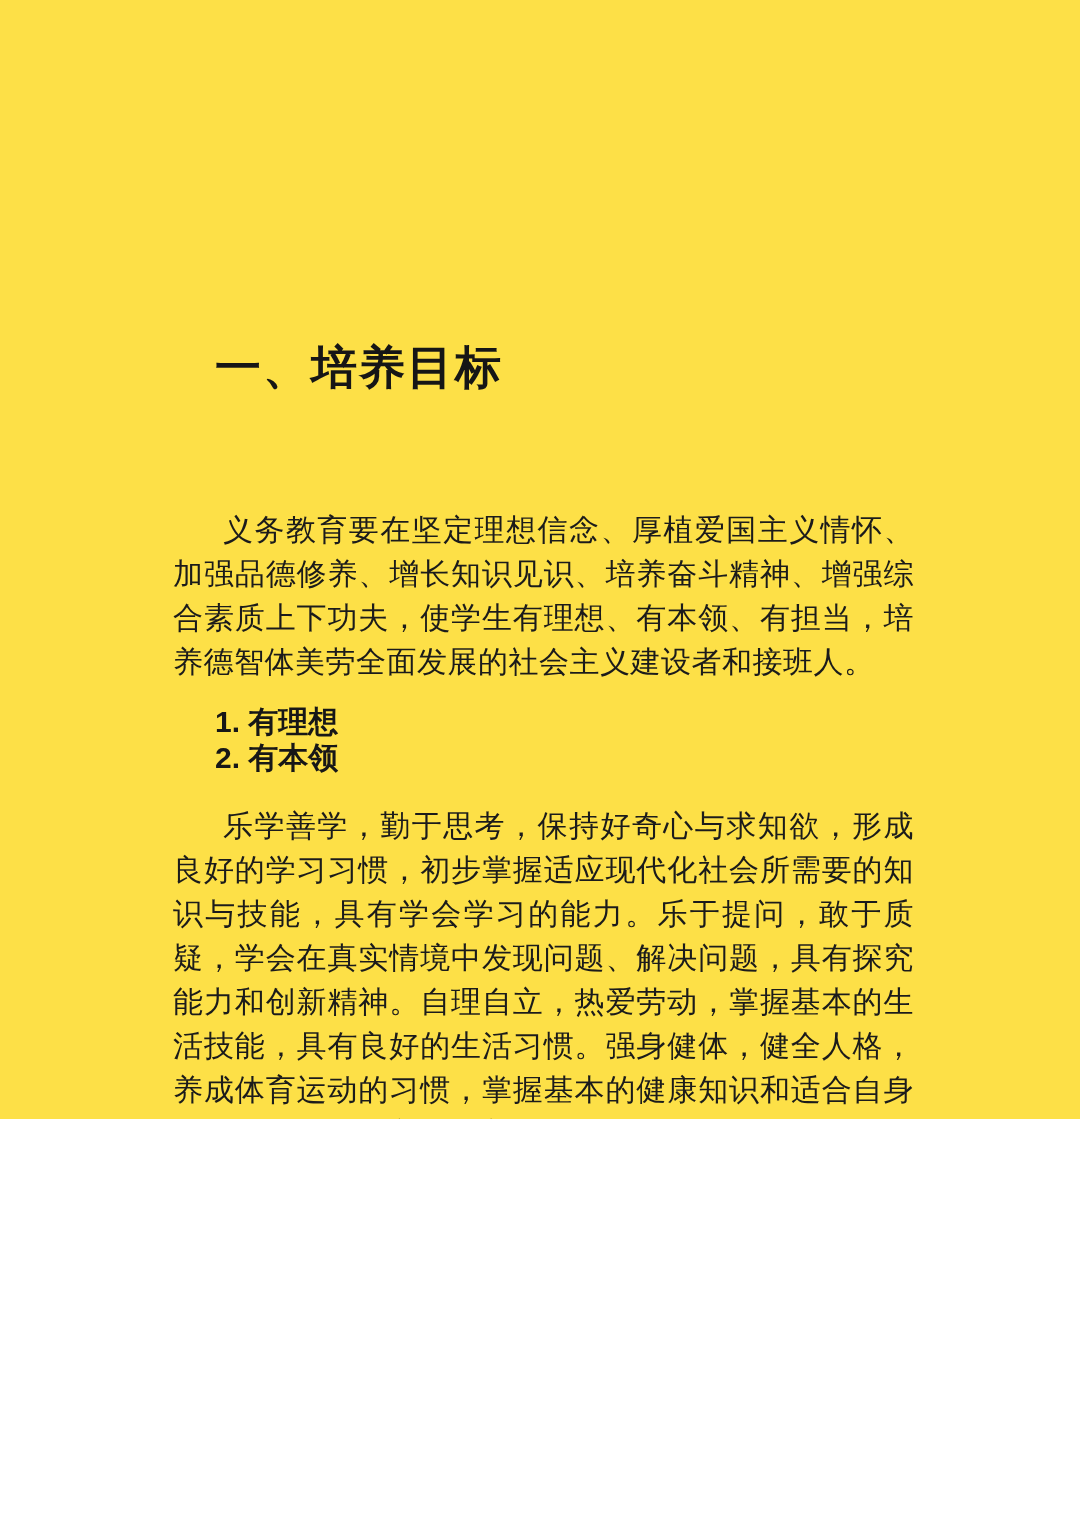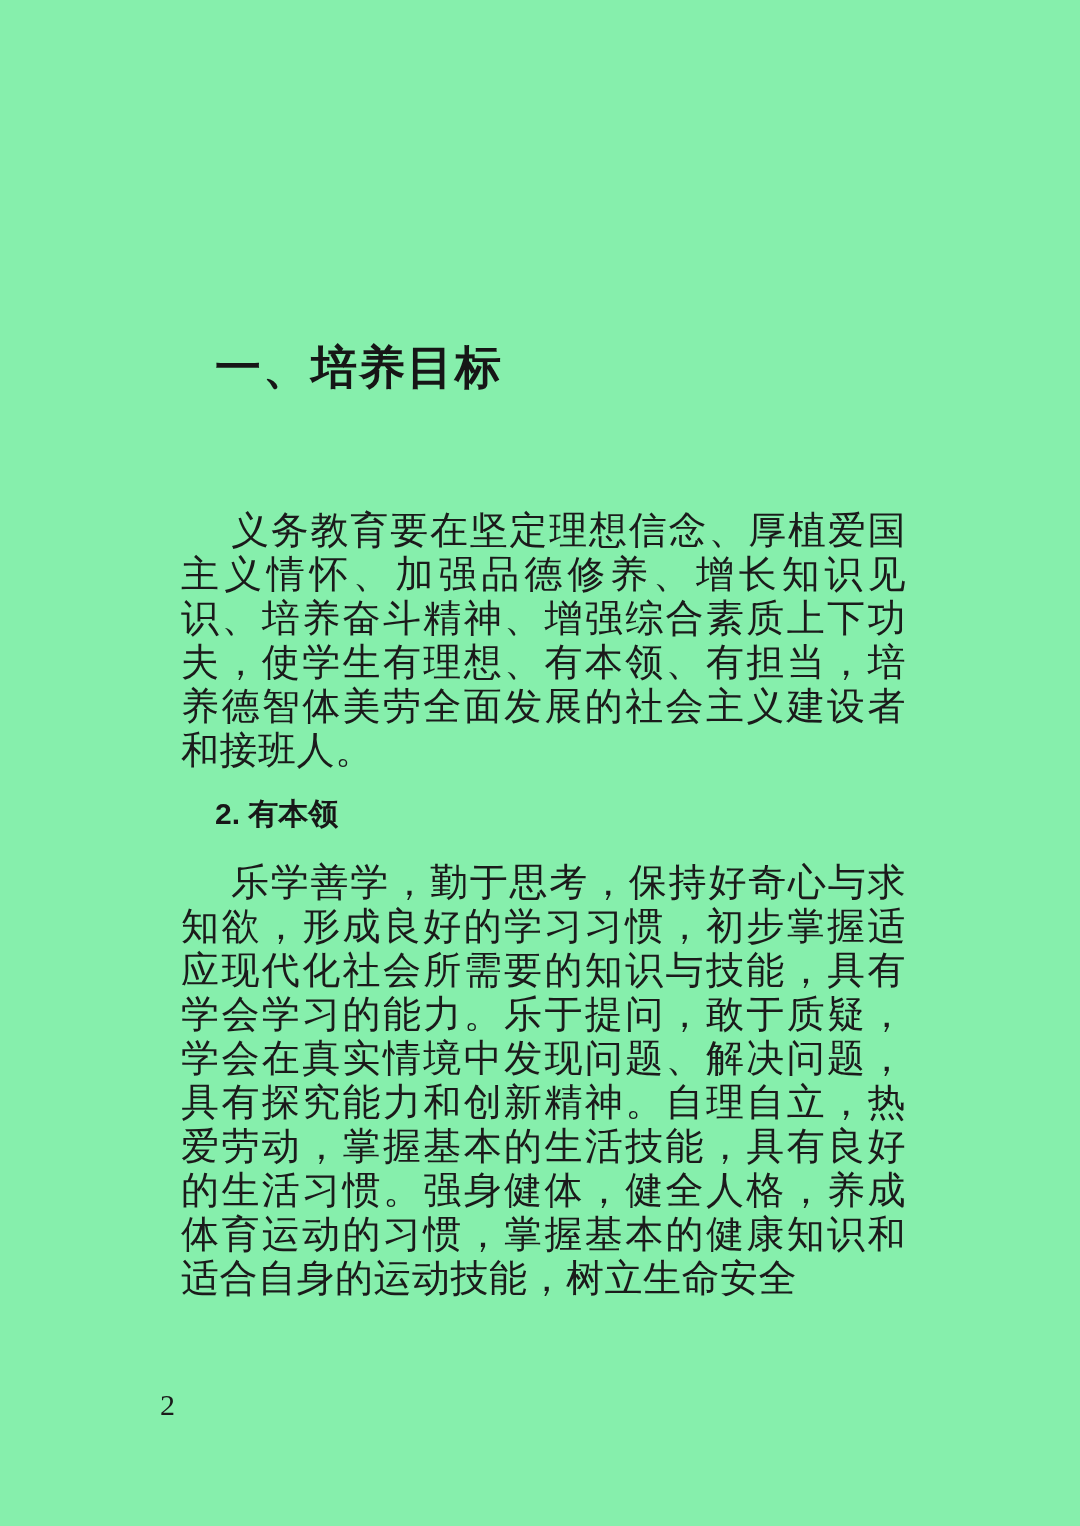--- a/index.html
+++ b/index.html
@@ -3,22 +3,22 @@
 <meta charset="utf-8">
 <style>
   html, body {
     margin: 0;
     padding: 0;
     background: #ffffff;
   }
   .page {
     position: relative;
     width: 1080px;
-    height: 1526px;
-    background: #86efac;
+    height: 1119px;
+    background: #fde047;
     overflow: hidden;
     font-family: "Liberation Serif", "DejaVu Serif", serif;
     color: #1b1b1b;
   }
   .content {
     position: absolute;
     left: 165px;
     top: 0;
     width: 757px;
   }
@@ -27,22 +27,22 @@
     padding-top: 338px;
     font-family: "Liberation Serif", "DejaVu Serif", serif;
     font-weight: 700;
     font-size: 46px;
     line-height: 60px;
     letter-spacing: 2px;
     text-indent: 50px;
     color: #161616;
   }
   .para {
-    margin: 16px;
-    font-size: 38px;
+    margin: 8px;
+    font-size: 30px;
     line-height: 44px;
     text-align: justify;
     text-justify: inter-ideograph;
     text-indent: 50px;
     letter-spacing: 0.5px;
     color: #1b1b1b;
     word-break: break-all;
   }
   .intro-para {
     margin-top: 110px;
@@ -51,41 +51,42 @@
     margin: 0;
     font-family: "Liberation Sans", "DejaVu Sans", sans-serif;
     font-weight: 700;
     font-size: 30px;
     line-height: 36px;
     text-indent: 50px;
     color: #171717;
   }
   .sec-heading-1 { margin-top: 20px; }
   .sec-body-1   { margin-top: 26px; }
-  .sec-heading-2 { margin-top: 24px; }
+  .sec-heading-2 { }
   .sec-body-2   { margin-top: 28px; }
   .page-number {
     position: absolute;
     left: 160px;
     top: 1388px;
     font-family: "Liberation Serif", "DejaVu Serif", serif;
     font-size: 30px;
     line-height: 34px;
     color: #1b1b1b;
   }
 </style>
 </head>
 <body>
 
 <div class="page">
   <div class="content">
     <h1 class="doc-title">一、培养目标</h1>
 
     <p class="para intro-para">义务教育要在坚定理想信念、厚植爱国主义情怀、加强品德修养、增长知识见识、培养奋斗精神、增强综合素质上下功夫，使学生有理想、有本领、有担当，培养德智体美劳全面发展的社会主义建设者和接班人。</p>
 
+    <h2 class="sec-heading sec-heading-1">1. 有理想</h2>
 
 
     <h2 class="sec-heading sec-heading-2">2. 有本领</h2>
 
     <p class="para sec-body-2">乐学善学，勤于思考，保持好奇心与求知欲，形成良好的学习习惯，初步掌握适应现代化社会所需要的知识与技能，具有学会学习的能力。乐于提问，敢于质疑，学会在真实情境中发现问题、解决问题，具有探究能力和创新精神。自理自立，热爱劳动，掌握基本的生活技能，具有良好的生活习惯。强身健体，健全人格，养成体育运动的习惯，掌握基本的健康知识和适合自身的运动技能，树立生命安全</p>
   </div>
 
   <div class="page-number">2</div>
 </div>
 

